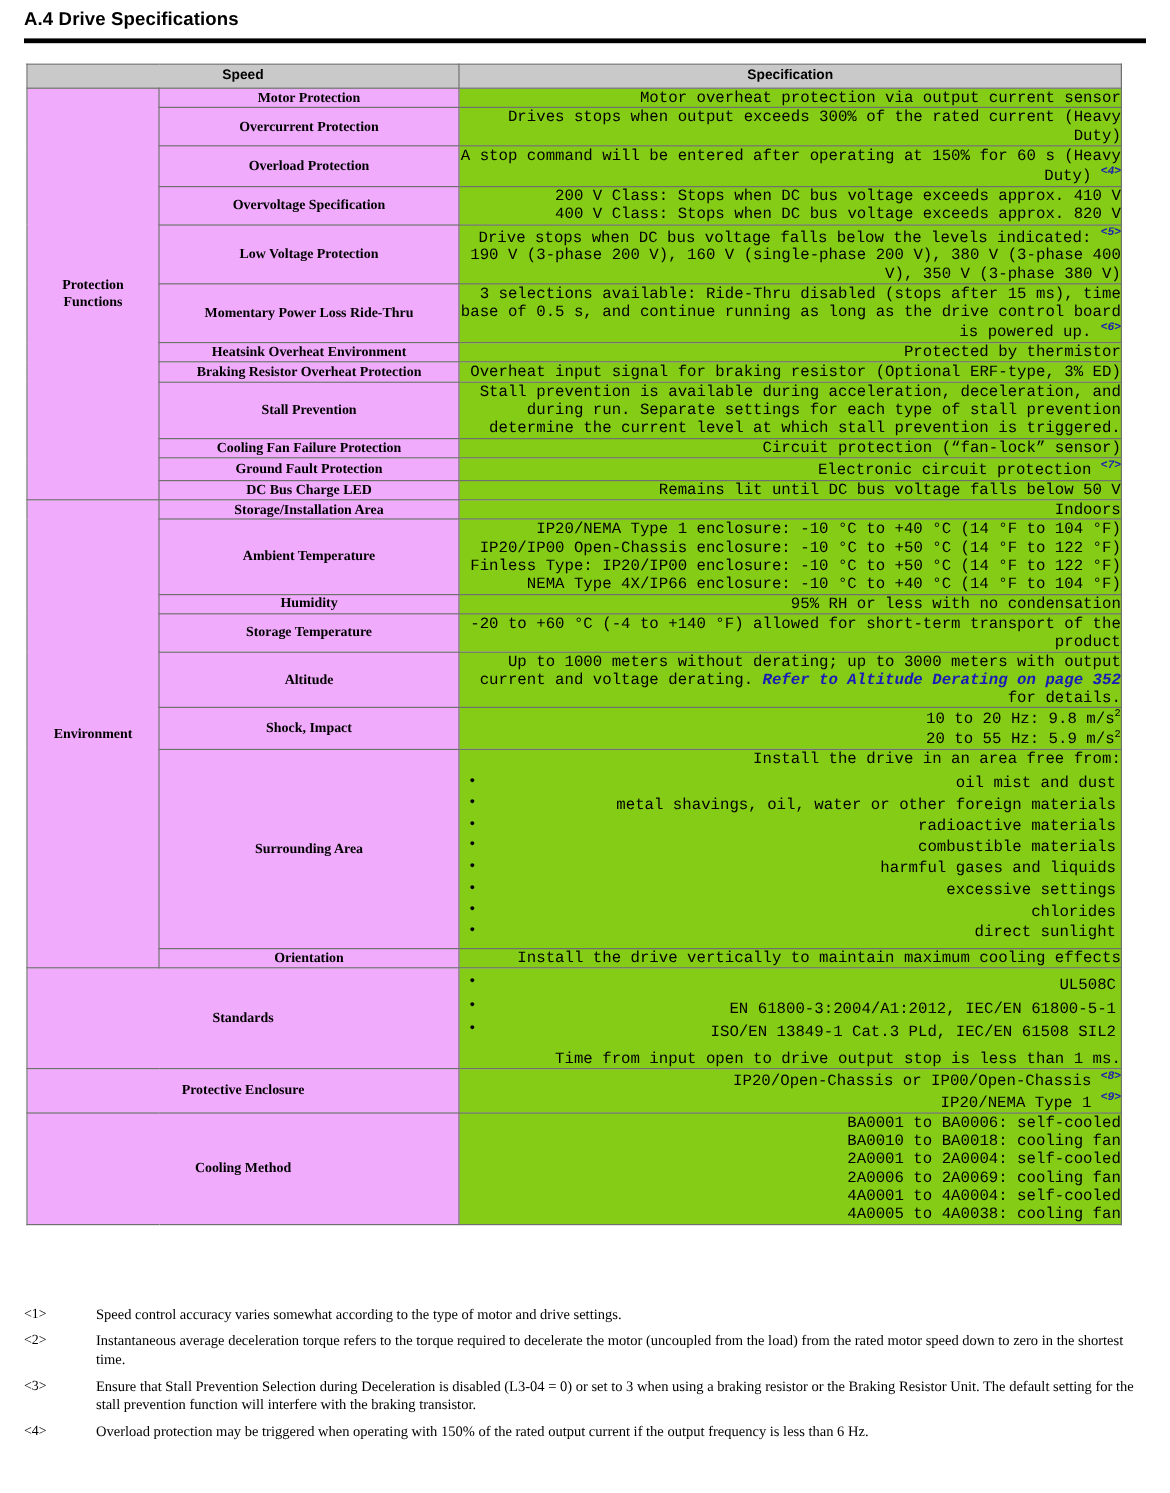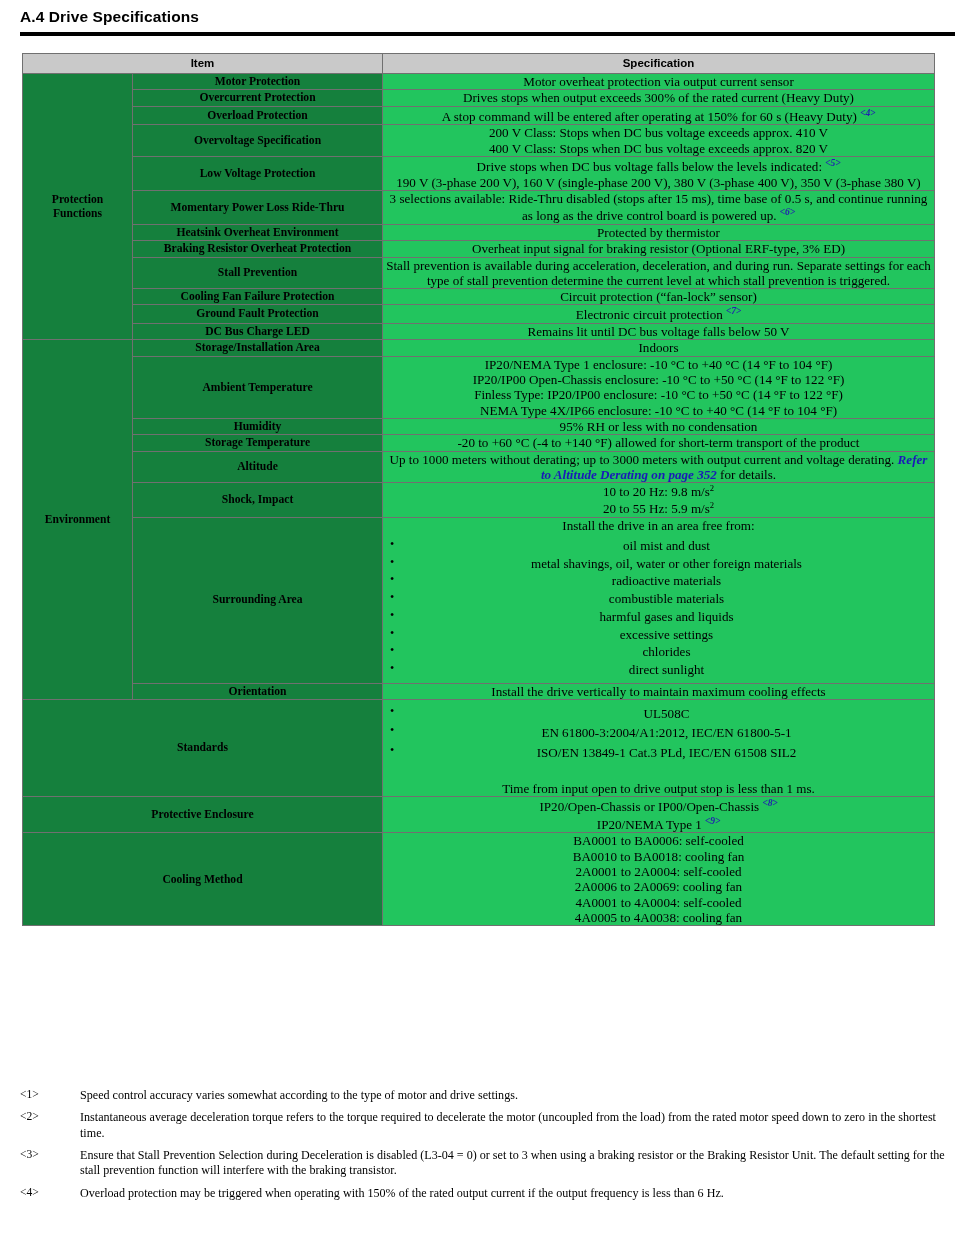--- a/index.html
+++ b/index.html
@@ -62,36 +62,37 @@
     background: #c9c9c9;
     font-family: "Liberation Sans", sans-serif;
     font-weight: bold;
     font-size: 11.5px;
     text-align: center;
     height: 19px;
     line-height: 19px;
   }
 
   .grp, .item {
-    background: #15803d;
+    background: #f0abfc;
     font-family: "Liberation Serif", serif;
     font-weight: bold;
     font-size: 11.6px;
     text-align: center;
     line-height: 1.18;
   }
   .grp { }
   .item { }
 
   .spec {
-    background: #22c55e;
+    background: #84cc16;
     font-size: 13.1px;
     line-height: 1.17;
     padding: 2px 4px 2px 5px;
-    text-align: center;
+    text-align: right;
+    font-family: Liberation Mono, monospace;
   }
   .spec p { margin: 0; padding: 0; }
 
   .fn {
     color: #2222b0;
     font-style: italic;
     font-size: 9.6px;
     vertical-align: super;
     font-weight: bold;
     letter-spacing: -0.2px;
@@ -151,21 +152,21 @@
   <div class="heading-rule"></div>
 
   <table class="spec-table">
     <colgroup>
       <col style="width:110px">
       <col style="width:250px">
       <col style="width:552px">
     </colgroup>
     <tbody id="tbody">
         <tr>
-          <th class="hdr" colspan="2">Item</th>
+          <th class="hdr" colspan="2">Speed</th>
           <th class="hdr">Specification</th>
         </tr>
         <tr>
           <td class="grp" rowspan="12">Protection<br>Functions</td>
           <td class="item">Motor Protection</td>
           <td class="spec">
             <p>Motor overheat protection via output current sensor</p>
           </td>
         </tr>
         <tr>
@@ -300,21 +301,21 @@
           </td>
         </tr>
         <tr>
           <td class="item" colspan="2">Standards</td>
           <td class="spec">
             <ul class="blist tight">
               <li>UL508C</li>
               <li>EN 61800-3:2004/A1:2012, IEC/EN 61800-5-1</li>
               <li>ISO/EN 13849-1 Cat.3 PLd, IEC/EN 61508 SIL2</li>
             </ul>
-            <p style="margin-top:19px">Time from input open to drive output stop is less than 1 ms.</p>
+            <p style="margin-top:6px">Time from input open to drive output stop is less than 1 ms.</p>
           </td>
         </tr>
         <tr>
           <td class="item" colspan="2">Protective Enclosure</td>
           <td class="spec">
             <p>IP20/Open-Chassis or IP00/Open-Chassis <span class="fn">&lt;8&gt;</span></p>
             <p>IP20/NEMA Type 1 <span class="fn">&lt;9&gt;</span></p>
           </td>
         </tr>
         <tr>

